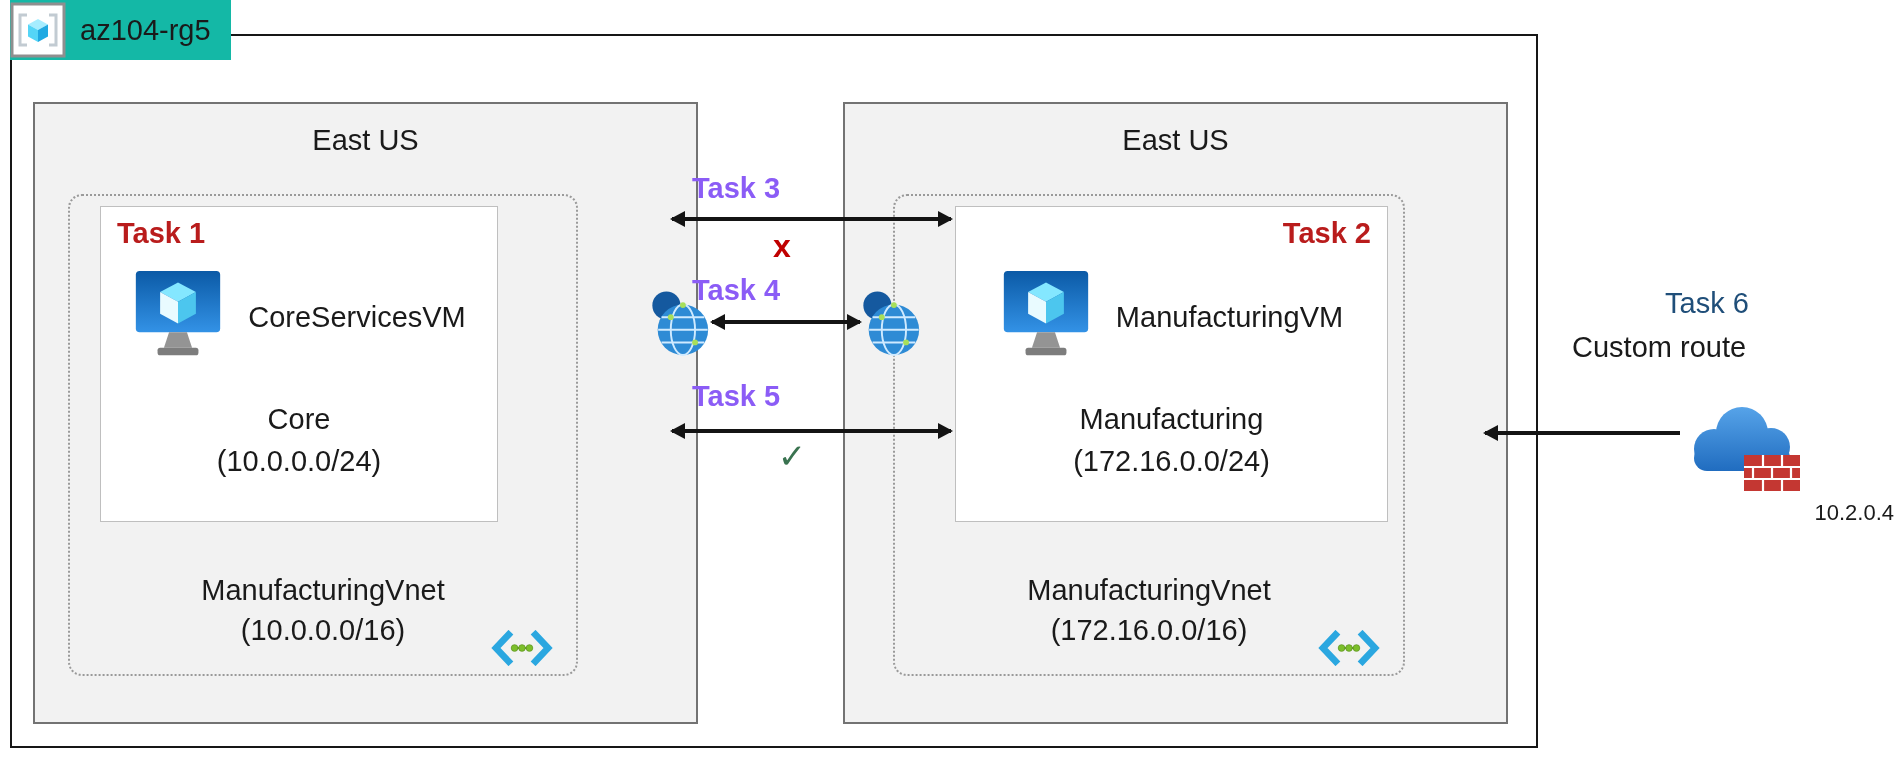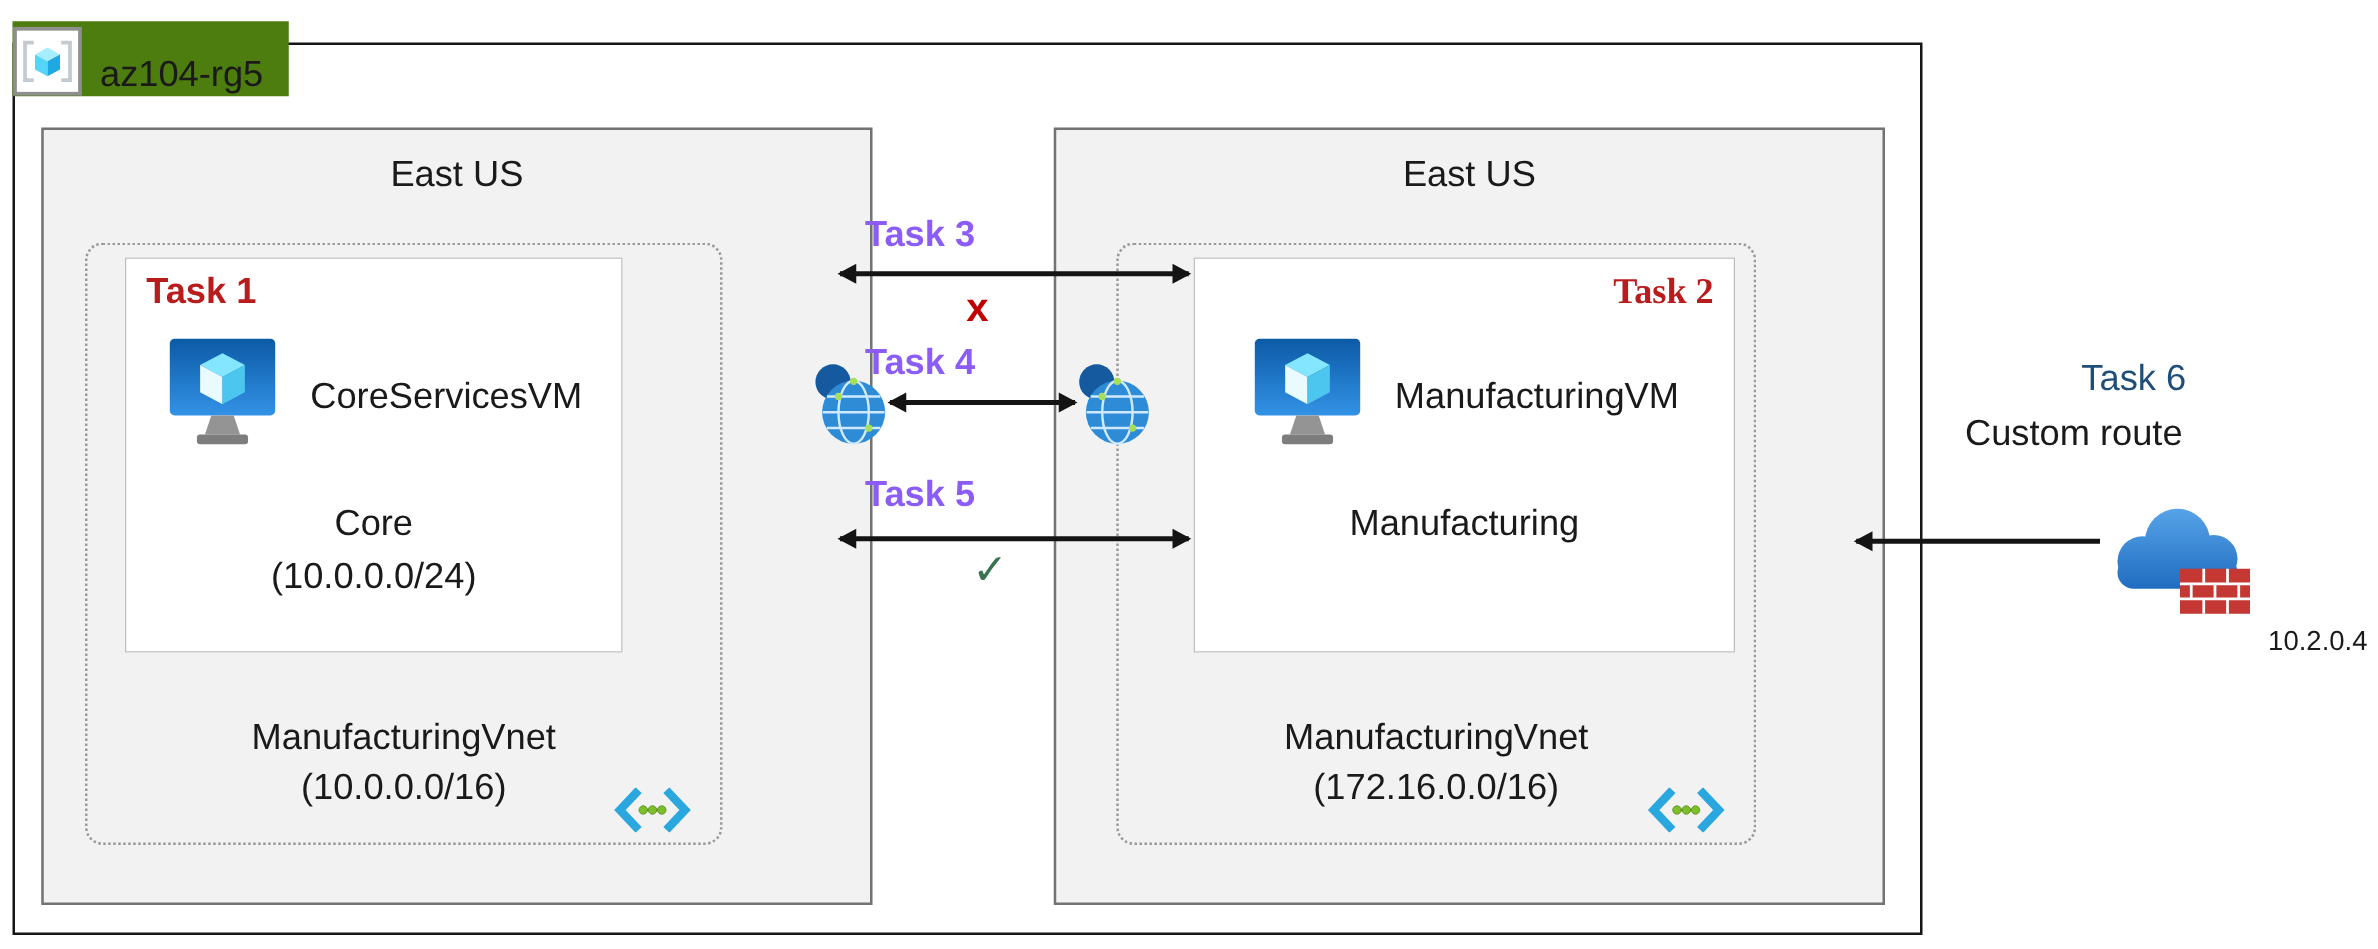--- a/index.html
+++ b/index.html
@@ -16,23 +16,23 @@
   }
 
   
   .rg-box {
     position: absolute; left: 10px; top: 34px;
     width: 1528px; height: 714px;
     border: 2.5px solid #161616;
     background: #ffffff;
   }
   .rg-label {
-    position: absolute; left: 10px; top: 17px;
-    display: flex; align-items: flex-end; gap: 14px;
-    background: #4d7c0f; padding-right: 20px;
+    position: absolute; left: 10px; top: 0;
+    display: flex; align-items: center; gap: 14px;
+    background: #14b8a6; padding-right: 20px;
     height: 60px;
   }
   .rg-icon svg { width: 56px; height: 56px; display: block; }
   .rg-name { font-size: 29px; color: #1a1a1a; }
 
   
   .region {
     position: absolute; top: 102px; width: 665px; height: 622px;
     background: #f2f2f2; border: 2px solid #737373;
   }
@@ -56,21 +56,21 @@
   
   .vm-box {
     position: absolute; top: 10px; height: 316px;
     background: #ffffff; border: 1.5px solid #bfbfbf;
   }
   .task-label {
     position: absolute; top: 10px;
     font-weight: bold; font-size: 29px; color: #b91c1c;
   }
   .task-label.tl-left  { left: 16px; }
-  .task-label.tl-right { right: 16px; font-family: Liberation Serif, serif; }
+  .task-label.tl-right { right: 16px; }
   .vm-row {
     position: absolute; top: 58px; left: 0; right: 0; height: 104px;
     display: flex; align-items: center; justify-content: center; gap: 24px;
   }
   .vm-icon svg { width: 92px; height: 100px; display: block; }
   .vm-name { font-size: 29px; }
   .subnet-name   { position: absolute; top: 196px; left: 0; width: 100%; text-align: center; }
   .subnet-prefix { position: absolute; top: 238px; left: 0; width: 100%; text-align: center; }
 
   
@@ -206,20 +206,21 @@
               <polygon points="36,12 50,19.5 36,27 22,19.5" fill="#84e7ff"></polygon>
               <polygon points="22,19.5 36,27 36,44 22,36.5" fill="#e9fbff"></polygon>
               <polygon points="50,19.5 36,27 36,44 50,36.5" fill="#4cc6ee"></polygon>
               <polygon points="29,51 43,51 47,63 25,63" fill="#949494"></polygon>
               <rect x="20" y="63" width="32" height="6" rx="2" fill="#7d7d7d"></rect>
             </svg>
           </span>
           <span class="vm-name">ManufacturingVM</span>
         </div>
         <div class="subnet-name">Manufacturing</div>
+        <div class="subnet-prefix">(172.16.0.0/24)</div>
       </div>
 
       <div class="vnet-caption">
         <div>ManufacturingVnet</div>
         <div>(172.16.0.0/16)</div>
       </div>
 
       <span class="vnet-glyph">
         <svg viewBox="0 0 86 48">
           <g fill="none" stroke="#2ba7e0" stroke-width="9" stroke-linecap="square">

